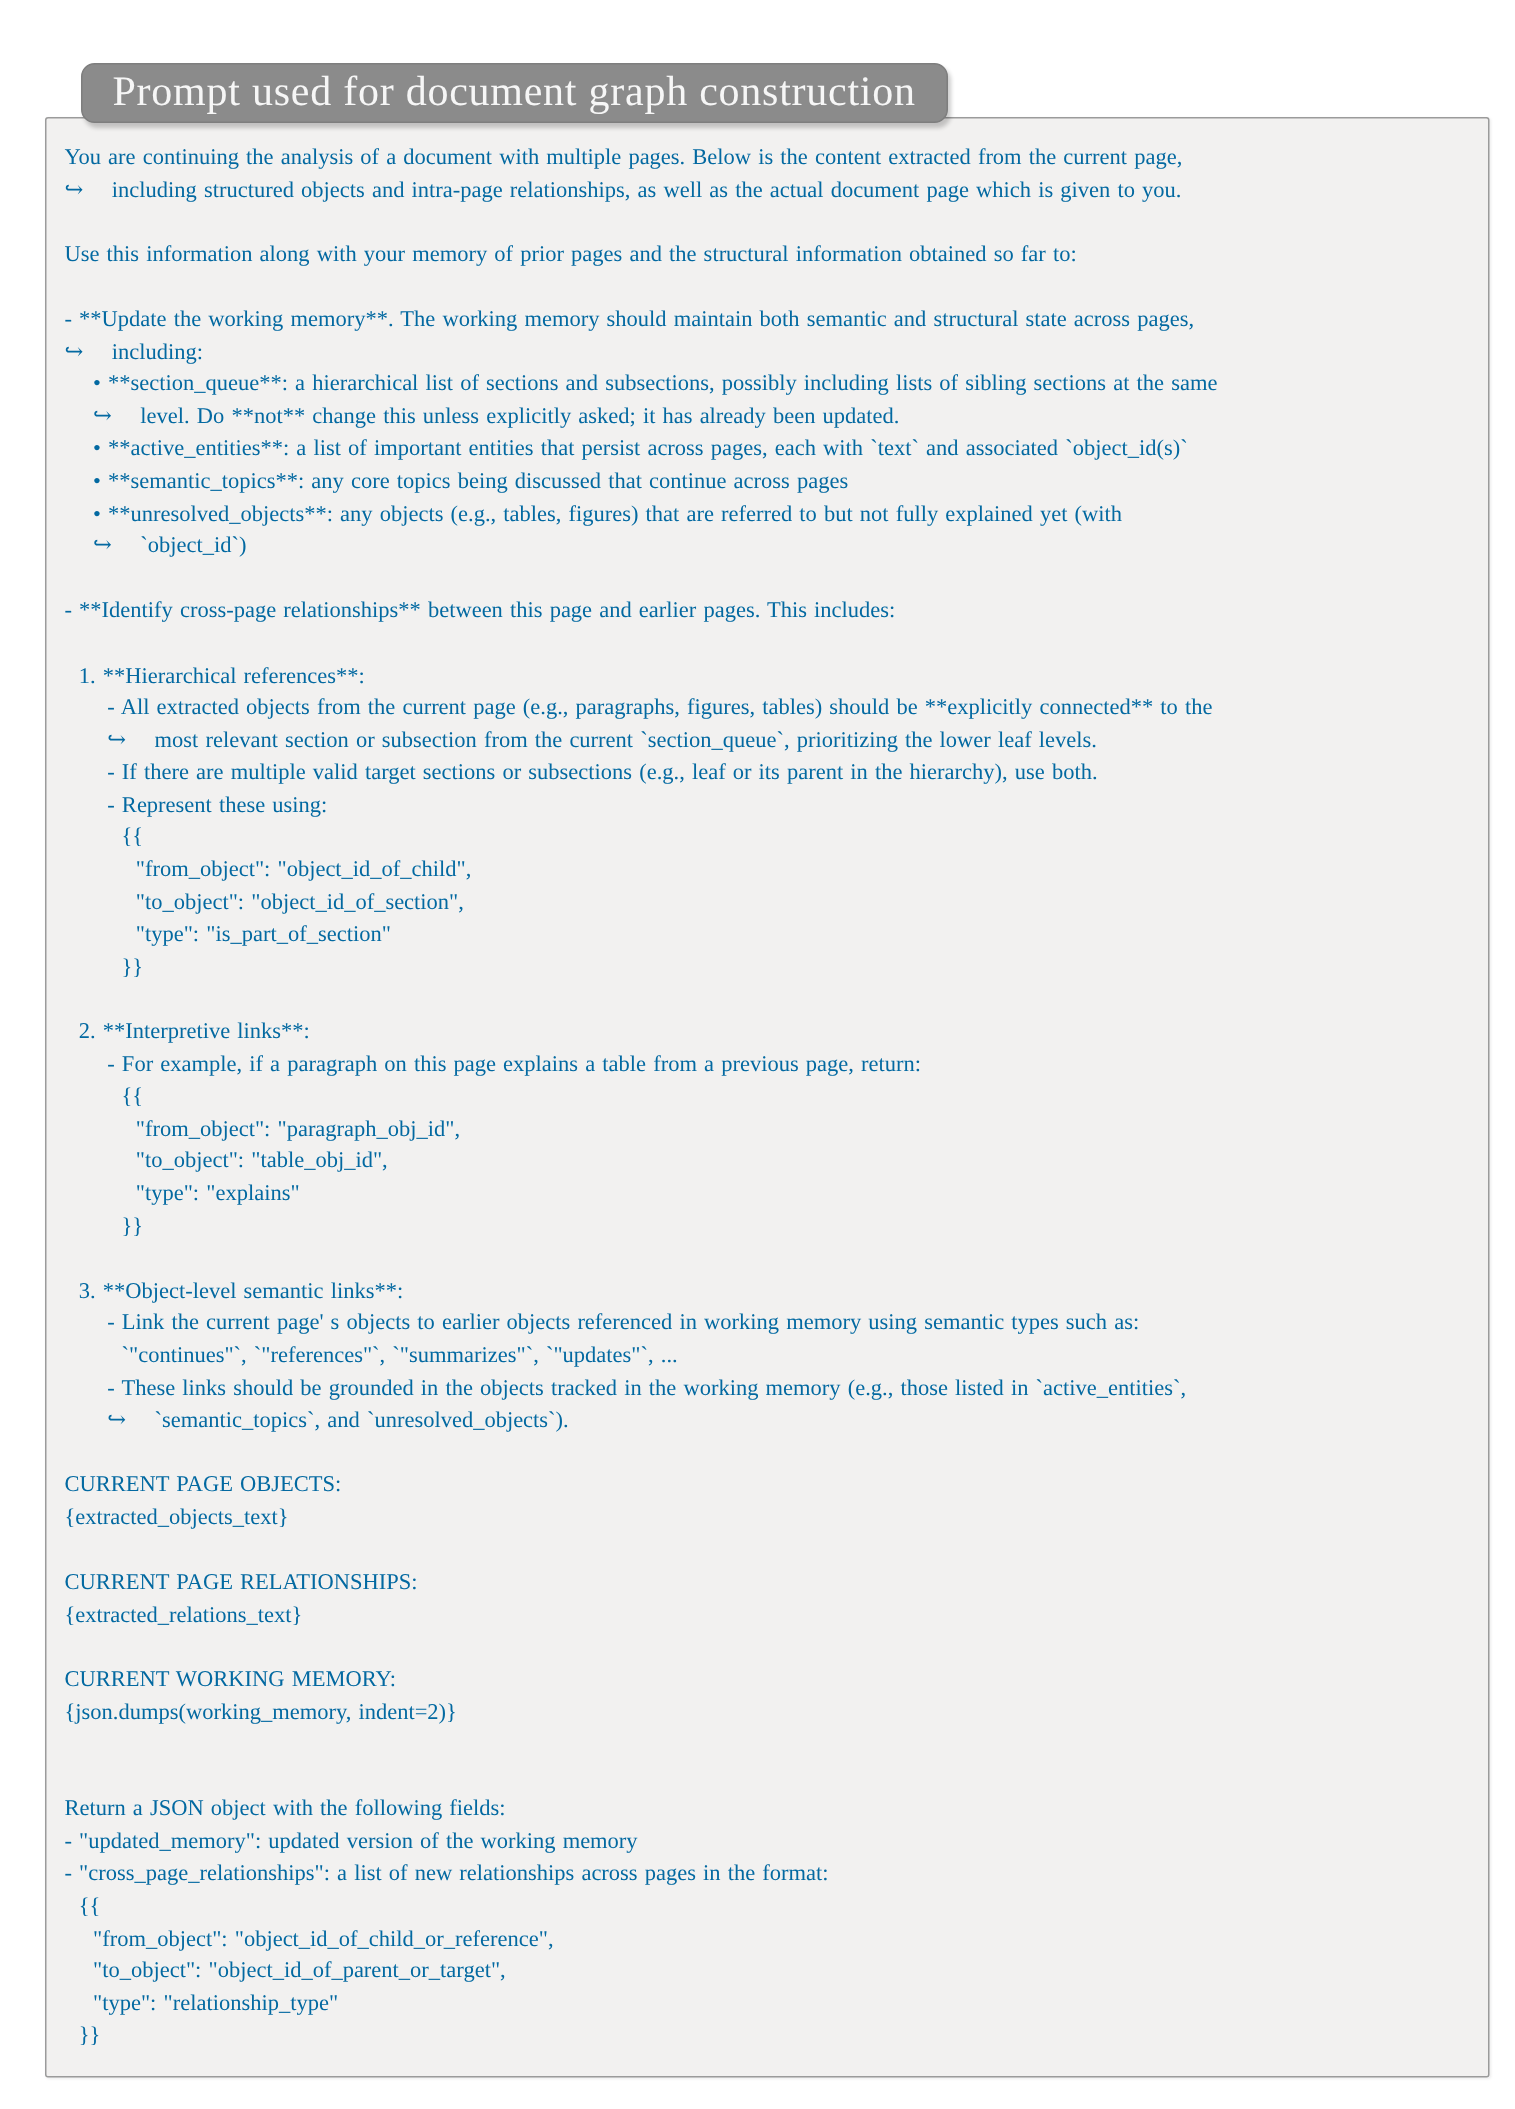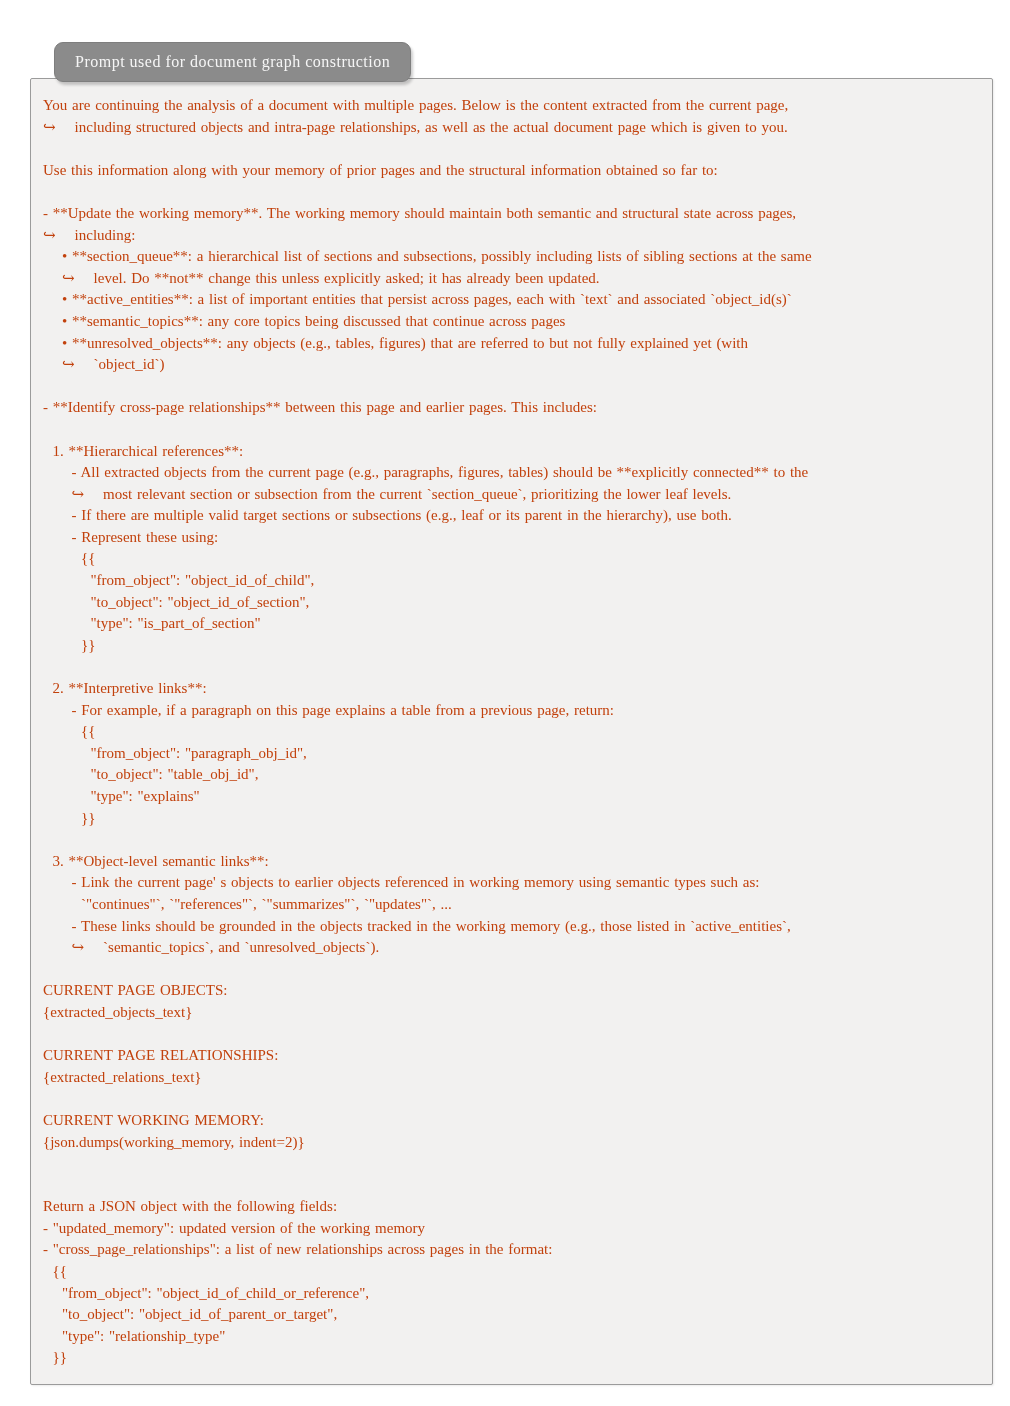--- a/index.html
+++ b/index.html
@@ -37,32 +37,32 @@
     align-items: center;
     padding: 0 20px;
     box-sizing: border-box;
     background: #8b8b8b;
     border: 1px solid #7e7e7e;
     border-radius: 9px;
     box-shadow: 2px 3px 3px rgba(0,0,0,0.2);
   }
   .title-tab .tab-label {
     color: #f6f6f6;
-    font-size: 16px;
+    font-size: 28px;
     letter-spacing: 0.5px;
     white-space: nowrap;
   }
   .prompt-body {
     position: absolute;
     left: 12px;
     top: 16px;
     right: 4px;
     bottom: 8px;
     overflow: hidden;
-    color: #c2410c;
+    color: #0369a1;
     font-size: 15px;
     line-height: 21.6px;
     white-space: pre;
     word-spacing: 1px;
   }
 </style>
 </head>
 <body>
 
 <div class="page">

